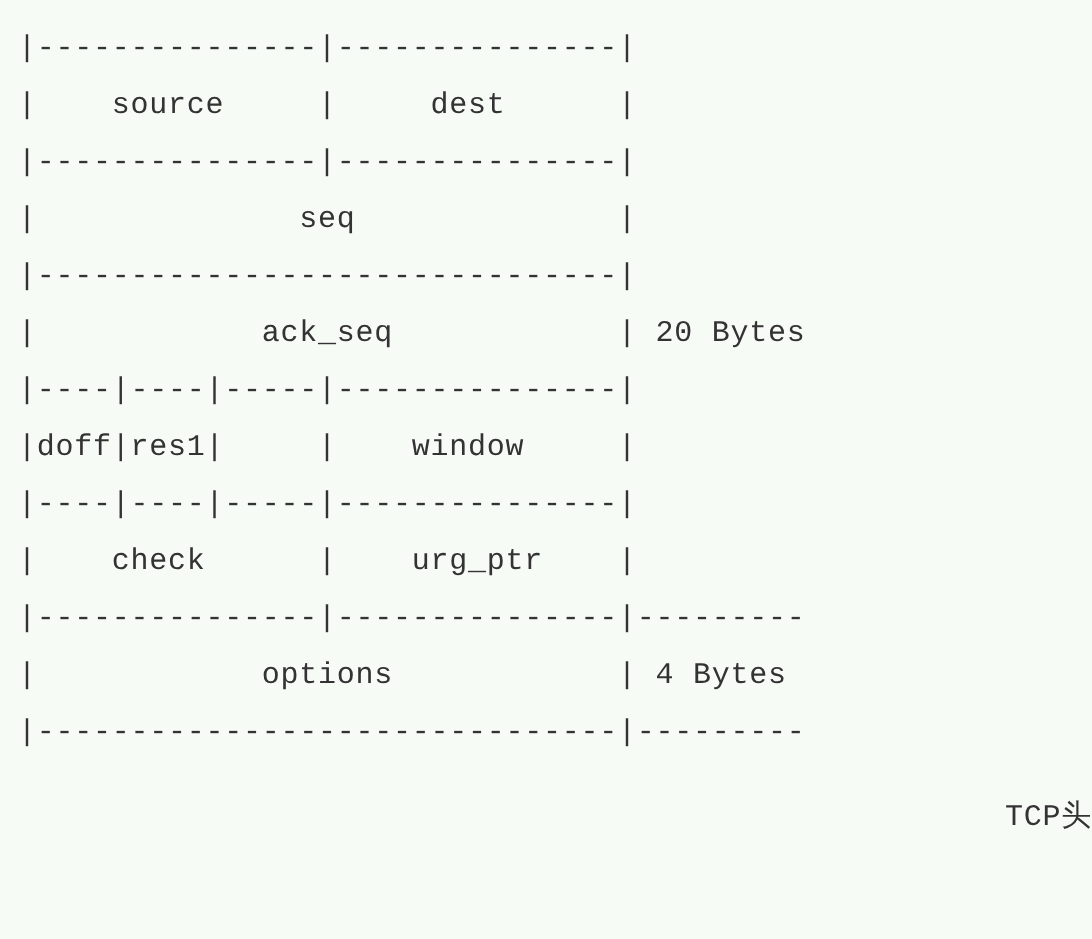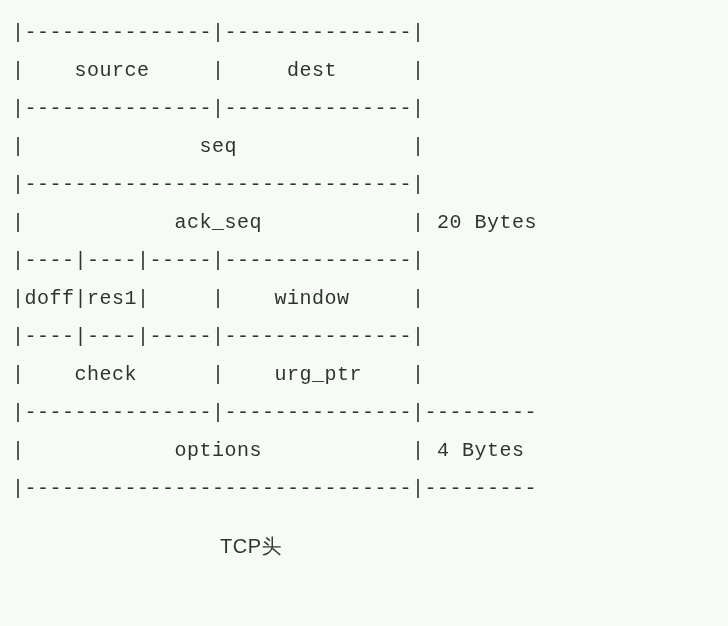--- a/index.html
+++ b/index.html
@@ -16,25 +16,26 @@
   pre.diagram {
     margin: 0;
     padding: 14px 12px 0 12px;
     white-space: pre;
     font-family: inherit;
     font-size: inherit;
     letter-spacing: 0.5px;
     line-height: 38px;
   }
   .caption {
-    font-family: Liberation Sans, sans-serif;
+    font-family: Liberation Mono, monospace;
     font-size: 20px;
     margin-top: 28px;
     margin-left: 220px;
     letter-spacing: 0.5px;
+    text-align: right;
   }
 </style>
 </head>
 <body>
 
 <pre class="diagram">|---------------|---------------|
 |    source     |     dest      |
 |---------------|---------------|
 |              seq              |
 |-------------------------------|

